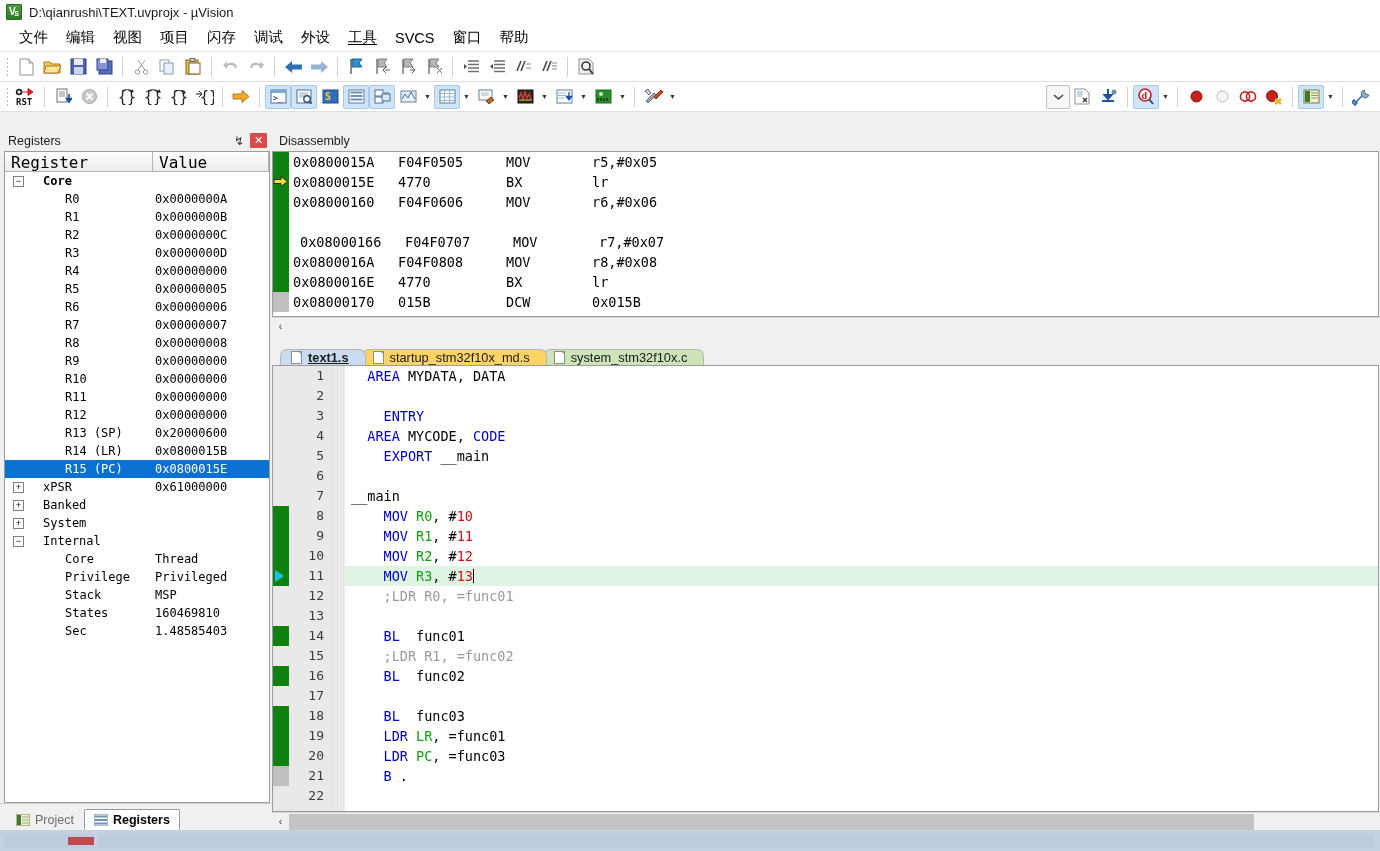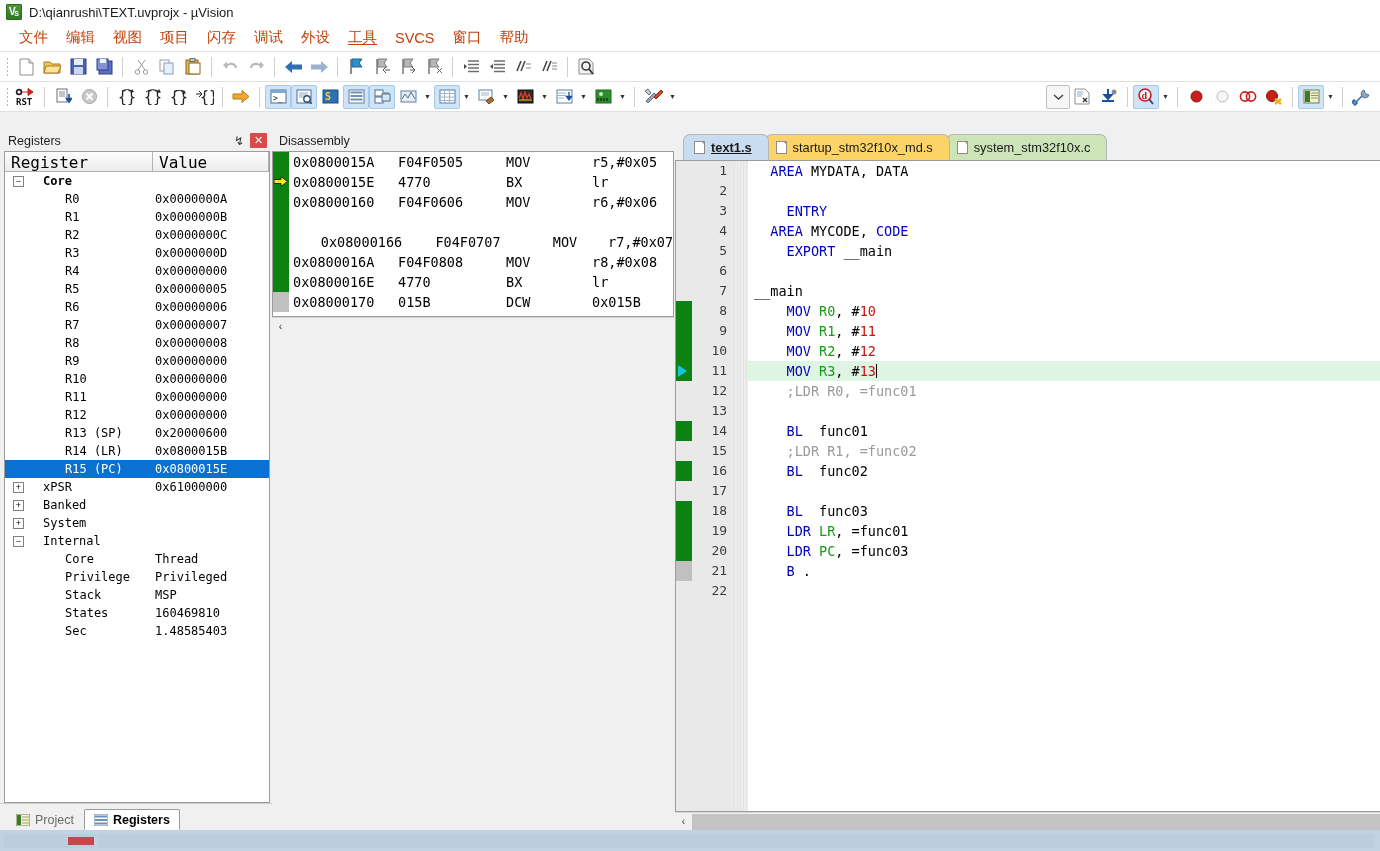--- a/index.html
+++ b/index.html
@@ -35,21 +35,21 @@
   }
   .title-text { font-size: 13px; color: #1a1a1a; white-space: nowrap; }
 
   
   .menubar {
     height: 28px; display: flex; align-items: center;
     padding-left: 10px; background: #ffffff; gap: 0px;
     border-bottom: 1px solid #e3e3e3;
   }
   .menu-item {
-    font-size: 14.5px; color: #c2410c; padding: 3px 9px; cursor: default;
+    font-size: 14.5px; color: #000000; padding: 3px 9px; cursor: default;
     white-space: nowrap;
   }
   .menu-item.underlined { text-decoration: underline; text-underline-offset:2px;}
 
   
   .toolbar {
     height: 30px; display: flex; align-items: center;
     background: #ffffff; padding-left: 4px;
     border-bottom: 1px solid #dfdfdf;
   }
@@ -139,21 +139,21 @@
     border: 1px solid transparent;
   }
   .ptab.active {
     background: #ffffff; color: #000; font-weight: bold;
     border: 1px solid #9b9b9b; border-bottom-color: #fff;
     border-radius: 2px 2px 0 0;
   }
   .mini-icon { width: 14px; height: 12px; flex:none; }
 
   
-  .right-pane { flex: 1; display: flex; flex-direction: row; min-width:0; }
+  .right-pane { flex: 1; display: flex; flex-direction: column; min-width:0; }
 
   
   .disasm-wrap { height: 205px; flex: none; display: flex; flex-direction: column;
     background: #f0f0f0; }
   .disasm-cap {
     height: 21px; display: flex; align-items: center; padding-left: 7px;
     font-size: 12.5px; color: #1d1d1d;
   }
   .disasm-box {
     flex: 1; background: #fff; border: 1px solid #9c9c9c;
@@ -183,21 +183,21 @@
   .hs-arrow { width: 17px; text-align:center; font-size: 10px; color:#333; cursor:default;}
   .hs-track { flex: 1; height: 16px; background: #f0f0f0; }
   .hs-thumb { height: 16px; background: #c4c4c4; }
 
   
   .editor-wrap { flex: 1; display: flex; flex-direction: column; min-height:0;
     background: #f0f0f0; padding-top: 4px; }
   .ed-tabs { height: 26px; flex: none; display: flex; align-items: flex-end;
     padding-left: 8px; }
   .etab {
-    height: 26px; display: flex; align-items: center; gap: 6px;
+    height: 16px; display: flex; align-items: center; gap: 6px;
     padding: 0 16px 0 10px; font-size: 12.8px; color: #1a1a1a; cursor: default;
     border: 1px solid #b6b6b6; border-bottom: none;
     border-radius: 7px 7px 0 0; margin-right: -4px; position: relative;
   }
   .etab.t-blue   { background: #c9dcf0; }
   .etab.t-orange { background: #fcd367; }
   .etab.t-green  { background: #cde3b8; }
   .etab.active span.lbl { font-weight: bold; text-decoration: underline; }
   .doc-icon {
     width: 11px; height: 13px; background: #fff; border: 1px solid #8d8d8d;
@@ -968,21 +968,21 @@
       <div class="disasm-wrap">
         <div class="disasm-cap">Disassembly</div>
         <div class="disasm-box">
           <div class="disasm-rows" id="disasm-rows">
               <div class="drow"><div class="gutter green"></div><span style="padding-left: 4px;"><span class="dcol-addr">0x0800015A</span><span class="dcol-hex">F04F0505</span><span class="dcol-mn">MOV</span><span class="">r5,#0x05</span></span></div>
               <div class="drow"><div class="gutter green"><svg class="pc-arrow" viewBox="0 0 14 11">
                     <path d="M0 3.5h7V0.5L13.5 5.5 7 10.5V7.5H0z" fill="#f2e03a" stroke="#2a2a2a" stroke-width="1"></path>
                   </svg></div><span style="padding-left: 4px;"><span class="dcol-addr">0x0800015E</span><span class="dcol-hex">4770</span><span class="dcol-mn">BX</span><span class="">lr</span></span></div>
               <div class="drow"><div class="gutter green"></div><span style="padding-left: 4px;"><span class="dcol-addr">0x08000160</span><span class="dcol-hex">F04F0606</span><span class="dcol-mn">MOV</span><span class="">r6,#0x06</span></span></div>
               <div class="drow"><div class="gutter green"></div></div>
-              <div class="drow"><div class="gutter green"></div><span style="padding-left: 20px; text-align: center;"><span class="dcol-addr">0x08000166</span><span class="dcol-hex">F04F0707</span><span class="dcol-mn">MOV</span><span class="">r7,#0x07</span></span></div>
+              <div class="drow"><div class="gutter green"></div><span style="padding-left: 11px;"><span class="dcol-addr">0x08000166</span><span class="dcol-hex">F04F0707</span><span class="dcol-mn">MOV</span><span class="">r7,#0x07</span></span></div>
               <div class="drow"><div class="gutter green"></div><span style="padding-left: 4px;"><span class="dcol-addr">0x0800016A</span><span class="dcol-hex">F04F0808</span><span class="dcol-mn">MOV</span><span class="">r8,#0x08</span></span></div>
               <div class="drow"><div class="gutter green"></div><span style="padding-left: 4px;"><span class="dcol-addr">0x0800016E</span><span class="dcol-hex">4770</span><span class="dcol-mn">BX</span><span class="">lr</span></span></div>
               <div class="drow"><div class="gutter grey"></div><span style="padding-left: 4px;"><span class="dcol-addr">0x08000170</span><span class="dcol-hex">015B</span><span class="dcol-mn">DCW</span><span class="">0x015B</span></span></div>
             </div>
         </div>
         <div class="hscroll">
           <div class="hs-arrow">‹</div>
           <div class="hs-track"></div>
         </div>
       </div>

